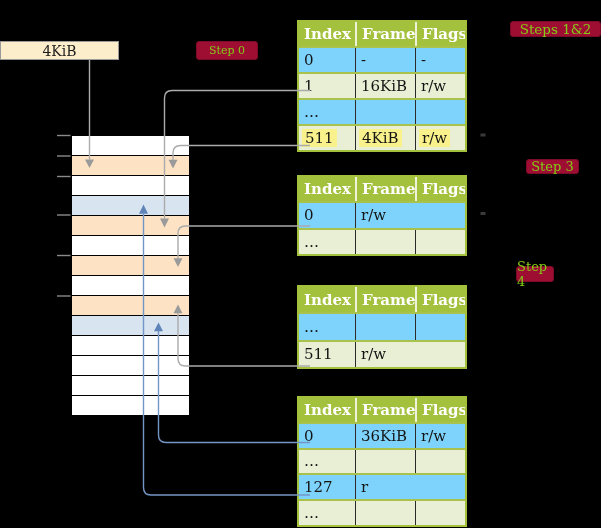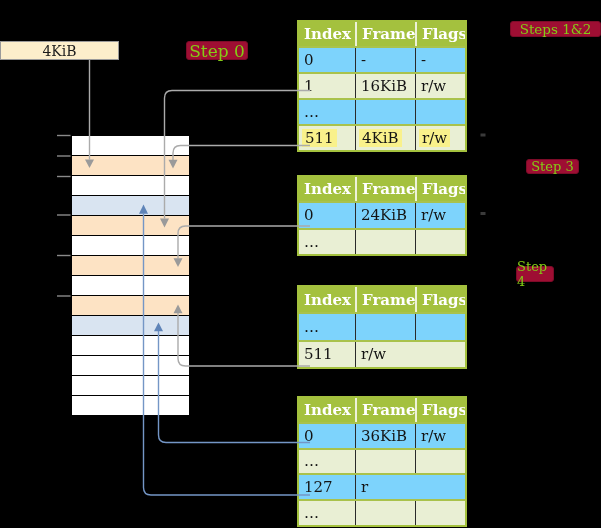--- a/index.html
+++ b/index.html
@@ -13,21 +13,21 @@
     background:#fceecb; border:1px solid #9a9a9a; box-sizing:border-box;
     display:flex; align-items:center; justify-content:center;
     font-size:14px; color:#1a1a1a;
   }
   
   .step-label{
     position:absolute; background:#9e0e33; color:#84cc16;
     border:1px solid #7d0b28; border-radius:3px; box-sizing:border-box;
     display:flex; align-items:center; justify-content:center;
   }
-  #label-step0 {left:186px; top:41px;  width:62px; height:19px; font-size:17px;}
+  #label-step0 {left:196px; top:41px;  width:62px; height:19px; font-size:11px;}
   #label-steps12{left:510px; top:21px; width:91px; height:16px; font-size:13.5px;}
   #label-step3 {left:526px; top:159px; width:53px; height:15px; font-size:13px;text-align:center;}
   #label-step4 {left:516px; top:266px; width:38px; height:16px; font-size:13px;}
   
   #memory-strip{
     position:absolute; left:71px; top:135px; width:119px; height:281px;
     display:flex; flex-direction:column;
     border:1px solid #000; box-sizing:border-box; background:#fff; z-index:1;
   }
   .mem-row{flex:1; border-bottom:1px solid #000;}
@@ -149,23 +149,20 @@
     </div>
   <div id="ptable-1" class="ptable">
       <div class="trow theader">
         <div class="tcell c0">Index</div>
         <div class="tcell c1">Frame</div>
         <div class="tcell c2">Flags</div>
       </div>
       <div class="trow">
         <div class="tcell c0">
           <span>0</span>
-        </div>
-        <div class="tcell c1">
-          <span>24KiB</span>
         </div>
         <div class="tcell c2">
           <span>r/w</span>
         </div>
       </div>
       <div class="trow alt">
         <div class="tcell c0">
           <span>…</span>
         </div>
         <div class="tcell c1"></div>

